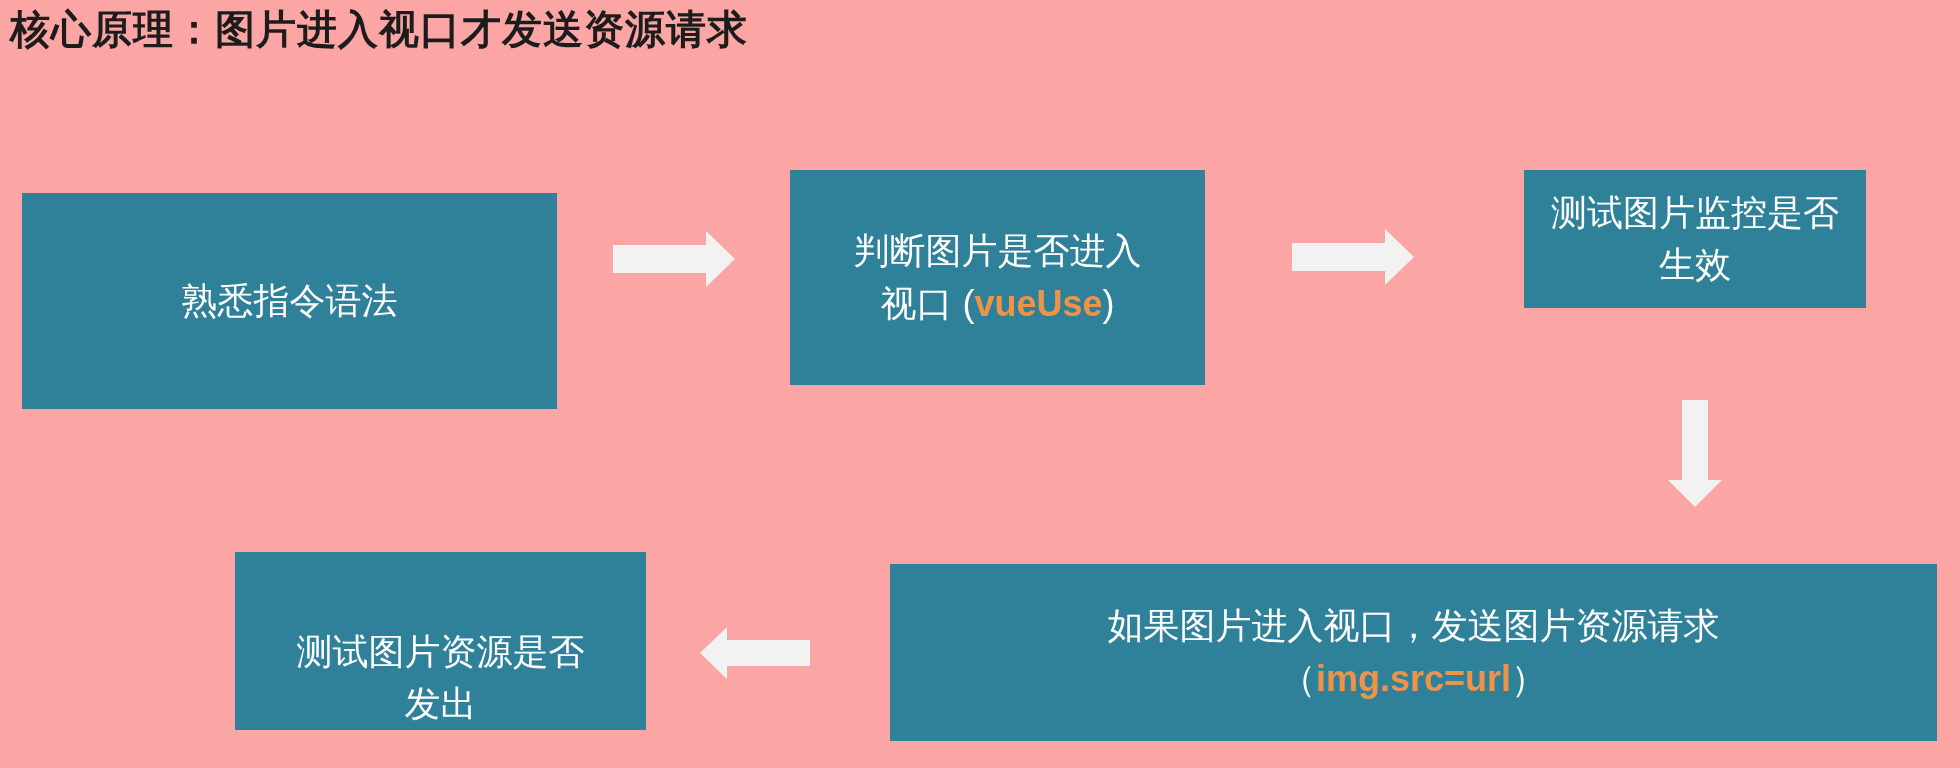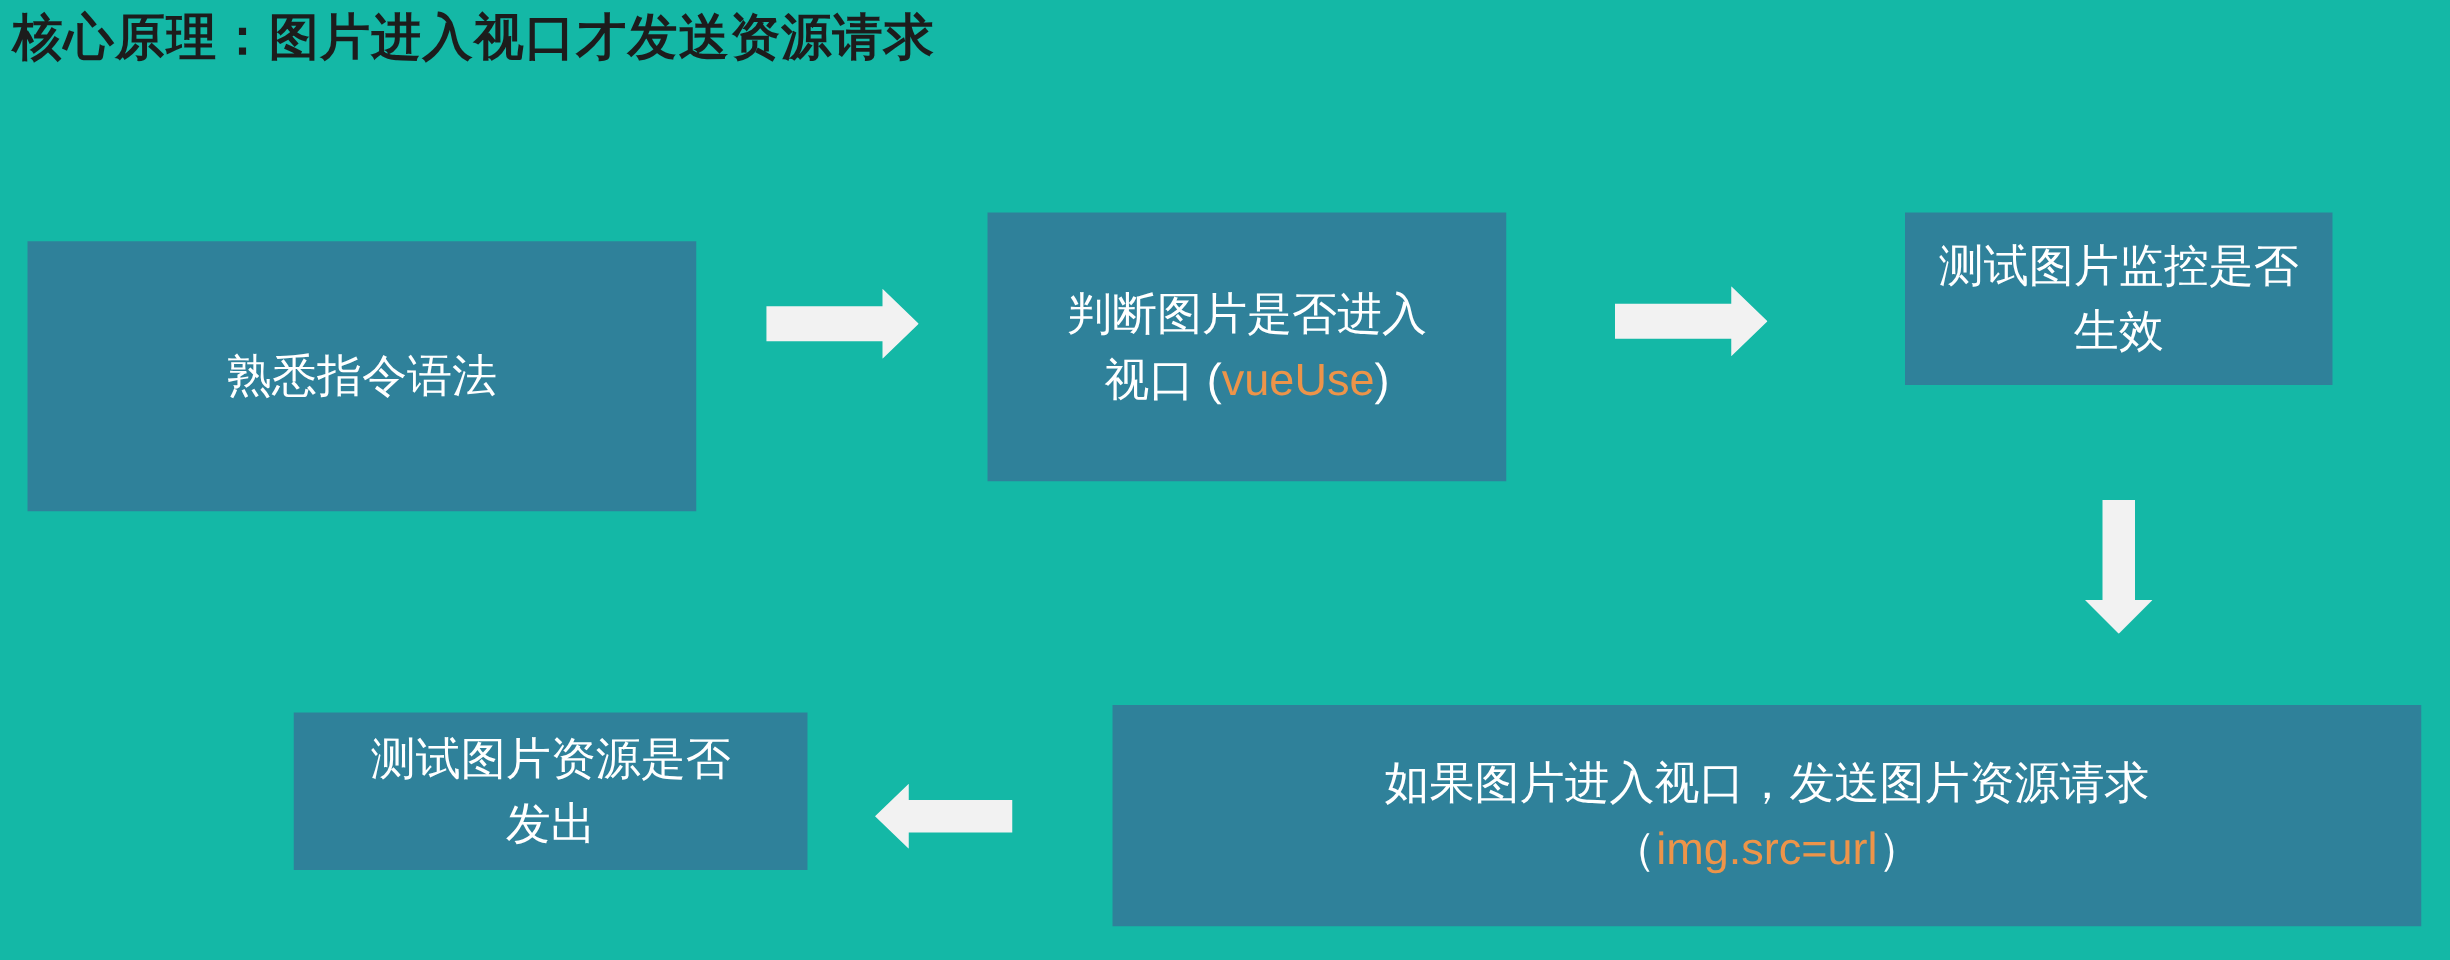--- a/index.html
+++ b/index.html
@@ -5,21 +5,21 @@
   html, body {
     margin: 0;
     padding: 0;
     background: #ffffff;
     font-family: "Liberation Sans", "DejaVu Sans", sans-serif;
   }
   .canvas {
     position: relative;
     width: 1960px;
     height: 768px;
-    background: #14b8a6;
+    background: #fca5a5;
     overflow: hidden;
   }
   .title {
     position: absolute;
     left: 10px;
     top: 2px;
     margin: 0;
     font-size: 40px;
     font-weight: bold;
     color: #1c1c1c;
@@ -30,30 +30,30 @@
     position: absolute;
     background: #2f819a;
     color: #ffffff;
     display: flex;
     align-items: center;
     justify-content: center;
     text-align: center;
     font-size: 36px;
     line-height: 1.45;
   }
-  .hl { color: #ed9449; }
+  .hl { color: #ed9449; font-weight: bold; }
   .arrow {
     position: absolute;
     display: block;
   }
   .box1 { left: 22px;   top: 169px; width: 535px;  height: 216px; margin-top: 24px; }
   .box2 { left: 790px;  top: 170px; width: 415px;  height: 215px; }
   .box3 { left: 1524px; top: 170px; width: 342px;  height: 138px; }
   .box4 { left: 890px;  top: 564px; width: 1047px; height: 177px; }
-  .box5 { left: 235px;  top: 570px; width: 411px;  height: 126px; }
+  .box5 { left: 235px;  top: 552px; width: 411px;  height: 178px; align-items: flex-end; }
   .a1 { left: 613px;  top: 231px; }
   .a2 { left: 1292px; top: 229px; }
   .a3 { left: 1668px; top: 400px; }
   .a4 { left: 700px;  top: 627px; }
 </style>
 </head>
 <body>
 
 <div class="canvas">
 

